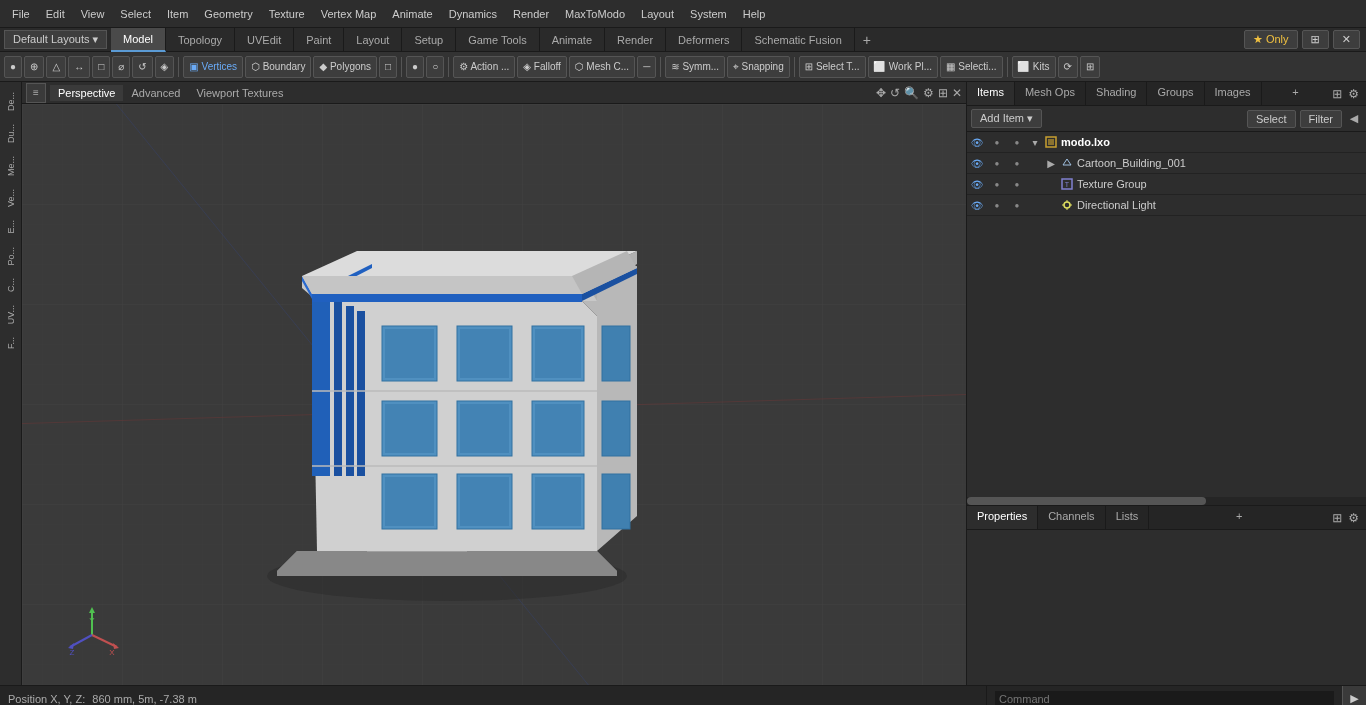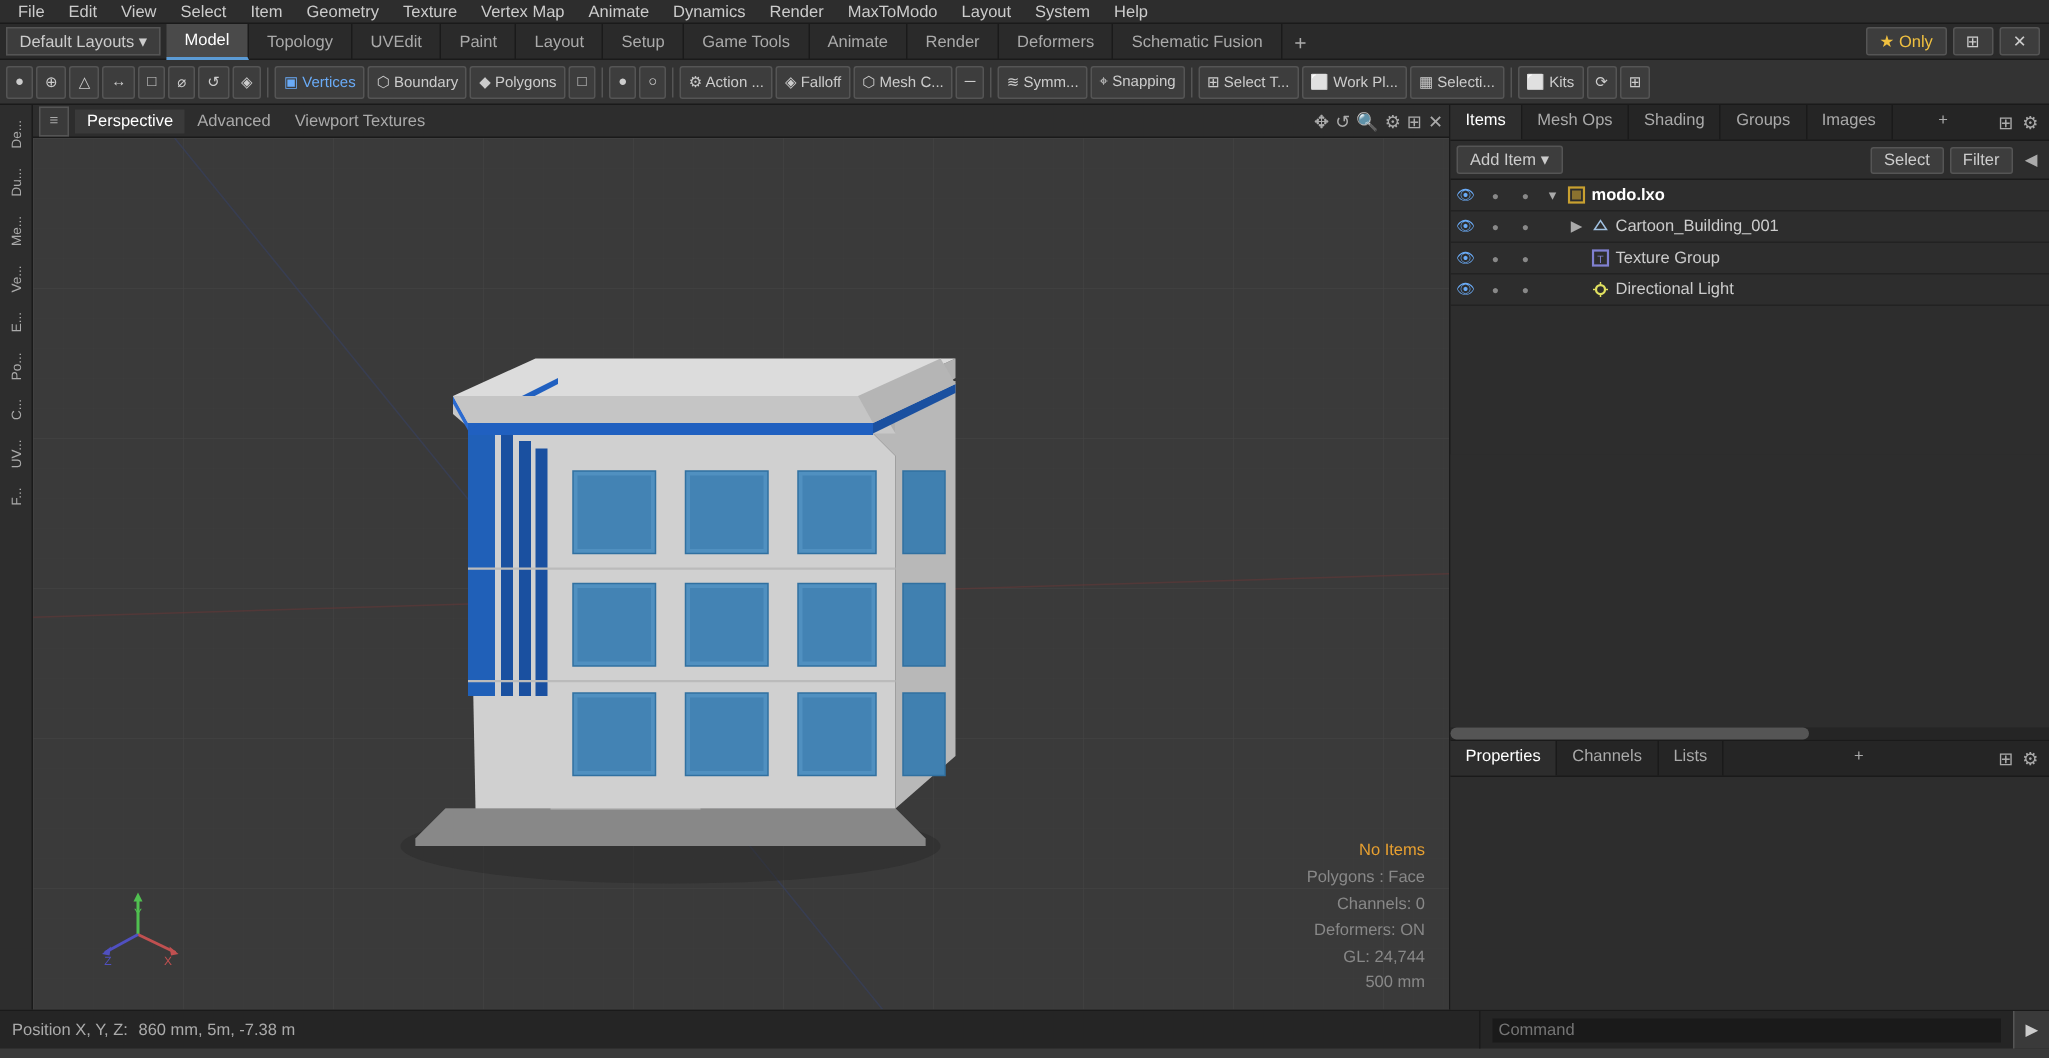--- a/index.html
+++ b/index.html
@@ -1,19 +1,19 @@
 <!DOCTYPE html>
 <html><head>
   <meta charset="utf-8">
   <style>
     * { box-sizing: border-box; margin: 0; padding: 0; }
     body { font-family: 'Segoe UI', Arial, sans-serif; font-size: 11px; background: #3a3a3a; color: #ccc; overflow: hidden; width: 1366px; height: 705px; }
 
     
-    #menu-bar { display: flex; align-items: center; background: #2d2d2d; height: 16px; border-bottom: 1px solid #1a1a1a; padding: 0 4px; }
+    #menu-bar { display: flex; align-items: center; background: #2d2d2d; height: 28px; border-bottom: 1px solid #1a1a1a; padding: 0 4px; }
     .menu-item { padding: 2px 8px; color: #ccc; cursor: pointer; font-size: 11px; }
 
     
     #layout-bar { display: flex; align-items: center; background: #2a2a2a; height: 24px; border-bottom: 1px solid #1a1a1a; }
     .layout-dropdown { display: flex; align-items: center; padding: 2px 8px; background: #3d3d3d; border: 1px solid #555; margin: 2px 4px; font-size: 11px; color: #ccc; cursor: pointer; }
     .layout-tabs { display: flex; align-items: center; flex: 1; }
     .layout-tab { padding: 3px 12px; font-size: 11px; color: #aaa; cursor: pointer; border-right: 1px solid #1a1a1a; height: 24px; display: flex; align-items: center; }
     .layout-tab.active { background: #4a4a4a; color: #fff; border-bottom: 2px solid #5b9bd5; }
     .layout-tab-add { padding: 3px 8px; color: #aaa; cursor: pointer; font-size: 14px; }
     .layout-right { display: flex; align-items: center; margin-left: auto; padding-right: 4px; }
@@ -302,28 +302,20 @@
           <polygon points="65,70 75,88 75,93 65,75" fill="#2a6ad0"></polygon>
 
           <line x1="75" y1="185" x2="360" y2="185" stroke="#bbb" stroke-width="1.5"></line>
           <line x1="75" y1="260" x2="360" y2="260" stroke="#bbb" stroke-width="1.5"></line>
 
           <polygon points="65,70 75,88 345,88 335,70" fill="#c5c5c5"></polygon>
           <polygon points="335,70 345,88 400,62 390,45" fill="#b5b5b5"></polygon>
         </svg>
       </div>
 
-      <div id="viewport-info">
-        <div style="color:#e8a030;">No Items</div>
-        <div>Polygons : Face</div>
-        <div>Channels: 0</div>
-        <div>Deformers: ON</div>
-        <div>GL: 24,744</div>
-        <div>500 mm</div>
-      </div>
 
       <div id="axes-widget">
         <svg width="60" height="60" viewBox="0 0 60 60" xmlns="http://www.w3.org/2000/svg">
 
           <line x1="30" y1="30" x2="30" y2="5" stroke="#50c050" stroke-width="2"></line>
           <polygon points="30,2 27,8 33,8" fill="#50c050"></polygon>
           <text x="30" y="18" fill="#50c050" font-size="8" text-anchor="middle">Y</text>
 
           <line x1="30" y1="30" x2="55" y2="42" stroke="#c05050" stroke-width="2"></line>
           <polygon points="57,43 51,38 52,44" fill="#c05050"></polygon>

